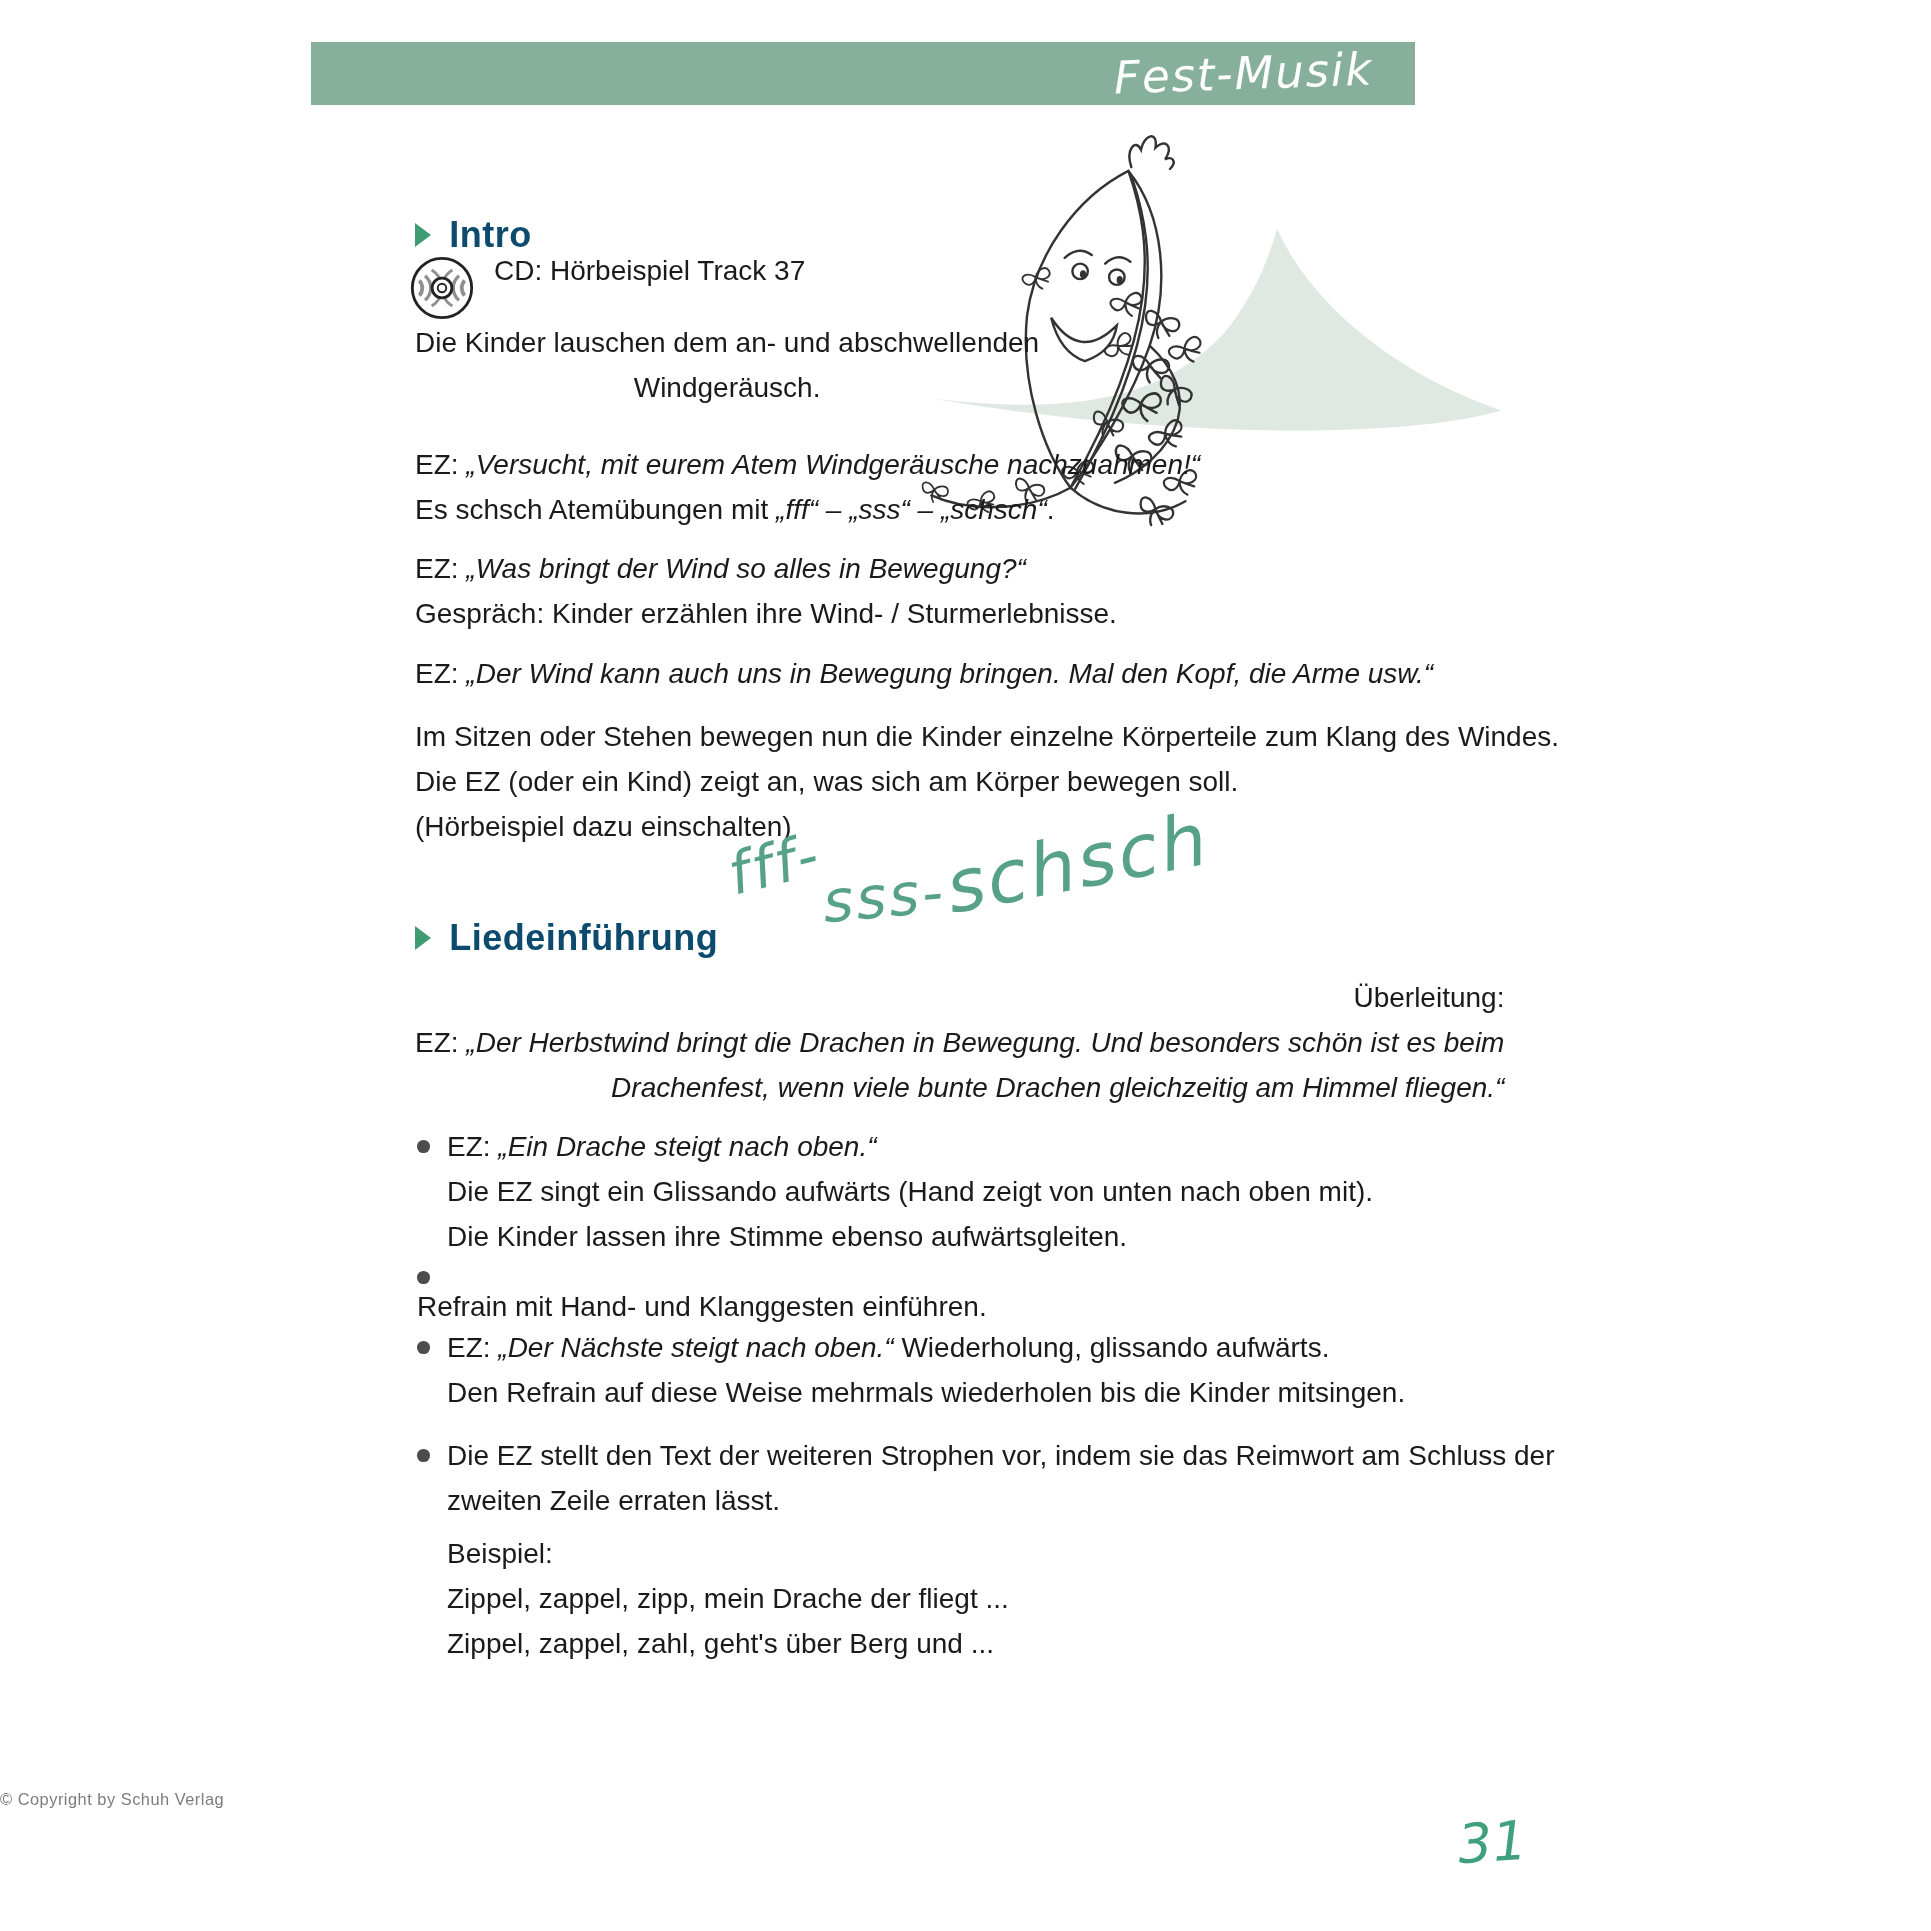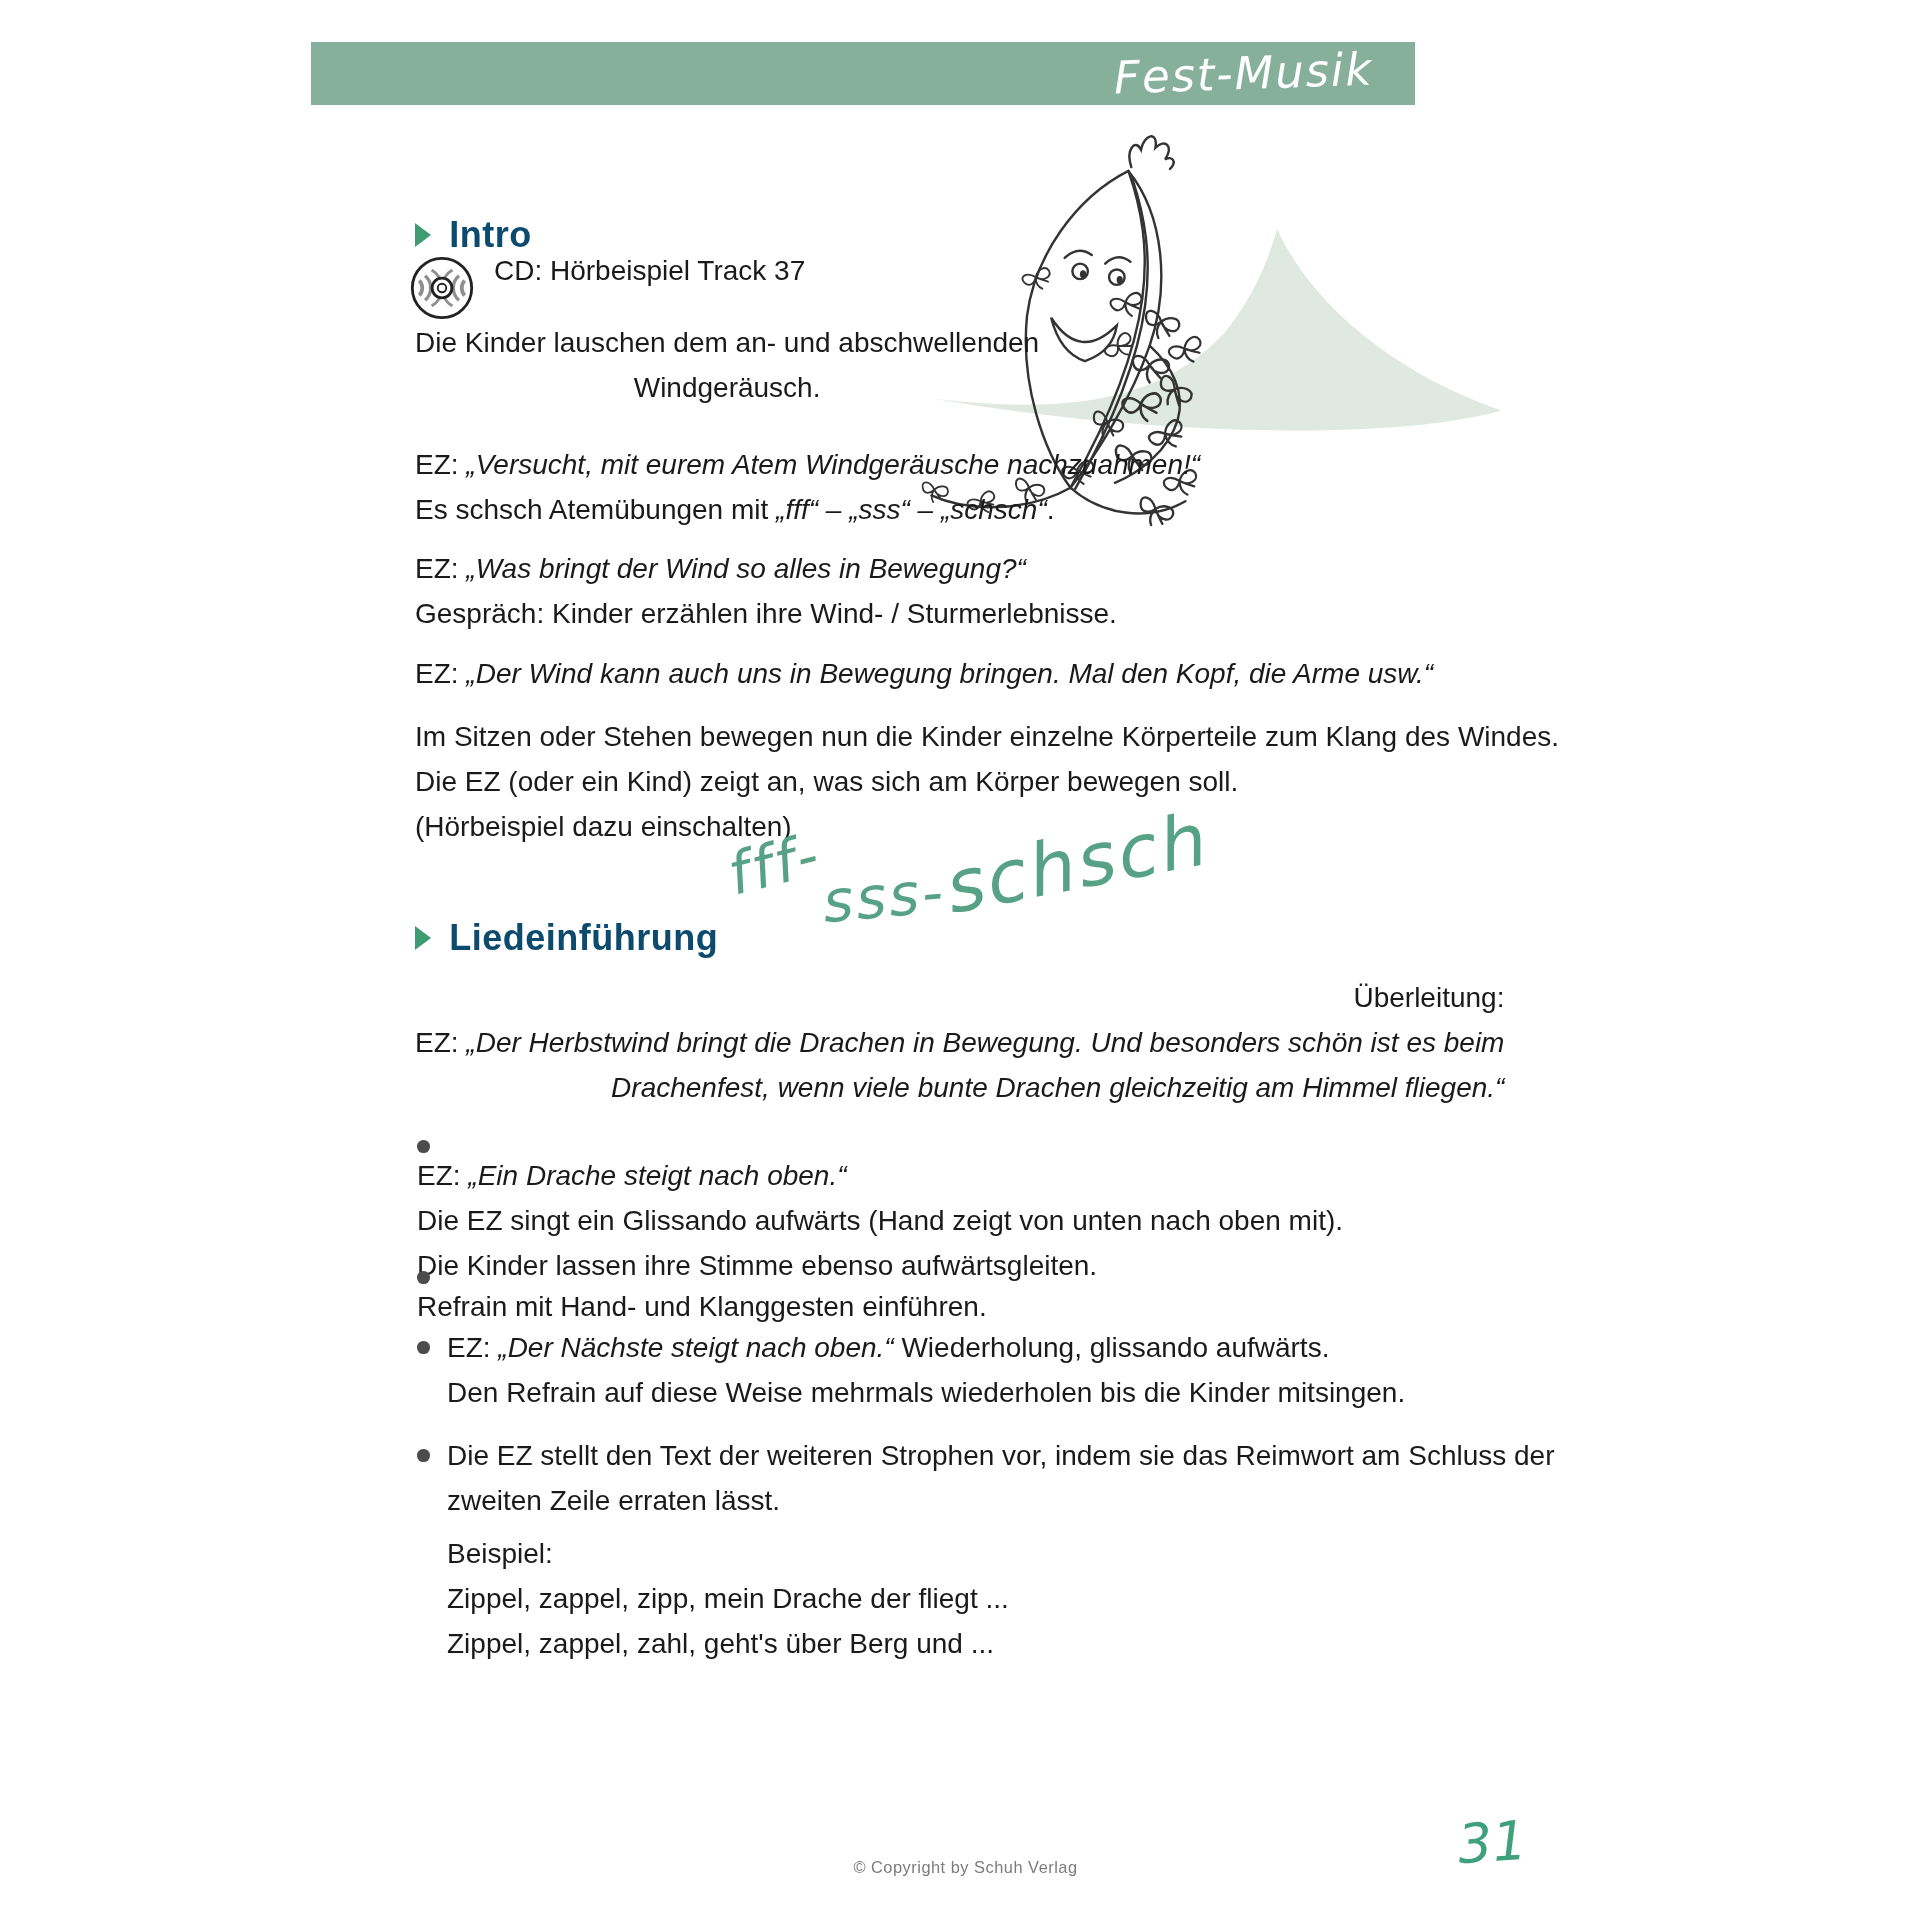--- a/index.html
+++ b/index.html
@@ -30,21 +30,21 @@
   .dot{flex:none;width:12.6px;height:12.6px;border-radius:50%;background:var(--bullet);margin-top:16.4px;margin-right:17.4px;}
   .btext{font-size:28px;line-height:45px;white-space:nowrap;}
   .script-wrap{
     position:absolute;left:726px;top:807px;color:var(--script);
     font-family:"DejaVu Sans", sans-serif;font-style:italic;white-space:nowrap;
   }
   .script-wrap span{display:inline-block;letter-spacing:2.9px;}
   .sc1{font-size:58px;transform:rotate(-14deg) translateY(9.7px);}
   .sc2{font-size:58px;transform:rotate(-5deg) translateY(42px);}
   .sc3{font-size:73px;transform:rotate(-11deg) translateY(13.5px);}
-  .copyright{position:absolute;left:0;top:1858px;width:1931px;text-align:center;
+  .copyright{position:absolute;left:0;top:1790px;width:1931px;text-align:left;
     font-size:16.4px;letter-spacing:0.5px;color:var(--muted);}
   .pagenum{position:absolute;left:1458px;top:1811px;font-size:54px;color:var(--page_number);
     font-family:"DejaVu Sans", sans-serif;font-style:italic;transform:rotate(-4deg);}
   .kite{position:absolute;left:830px;top:111px;}
   svg .ln{fill:none;stroke:#333;stroke-width:2.5;stroke-linecap:round;}
 </style>
 </head>
 <body>
 
 <div class="bar">
@@ -146,21 +146,21 @@
   <span class="tri"></span>
   <span class="sec-head-label">Liedeinführung</span>
 </div>
 
 <div class="block" style="top:975px;text-align:right;">
   <div class="line">Überleitung:</div>
   <div class="line"><span>EZ: </span><span class="i">„Der Herbstwind bringt die Drachen in Bewegung. Und besonders schön ist es beim</span></div>
   <div class="line"><span class="i">Drachenfest, wenn viele bunte Drachen gleichzeitig am Himmel fliegen.“</span></div>
 </div>
 
-<div class="bullet" style="top:1124px;flex-direction:column;">
+<div class="bullet" style="top:1124px;">
   <span class="dot"></span>
   <div class="btext">
     <div class="line"><span>EZ: </span><span class="i">„Ein Drache steigt nach oben.“</span></div>
     <div class="line">Die EZ singt ein Glissando aufwärts (Hand zeigt von unten nach oben mit).</div>
     <div class="line">Die Kinder lassen ihre Stimme ebenso aufwärtsgleiten.</div>
   </div>
 </div>
 
 <div class="bullet" style="top:1255px;flex-direction:column;">
   <span class="dot"></span>

